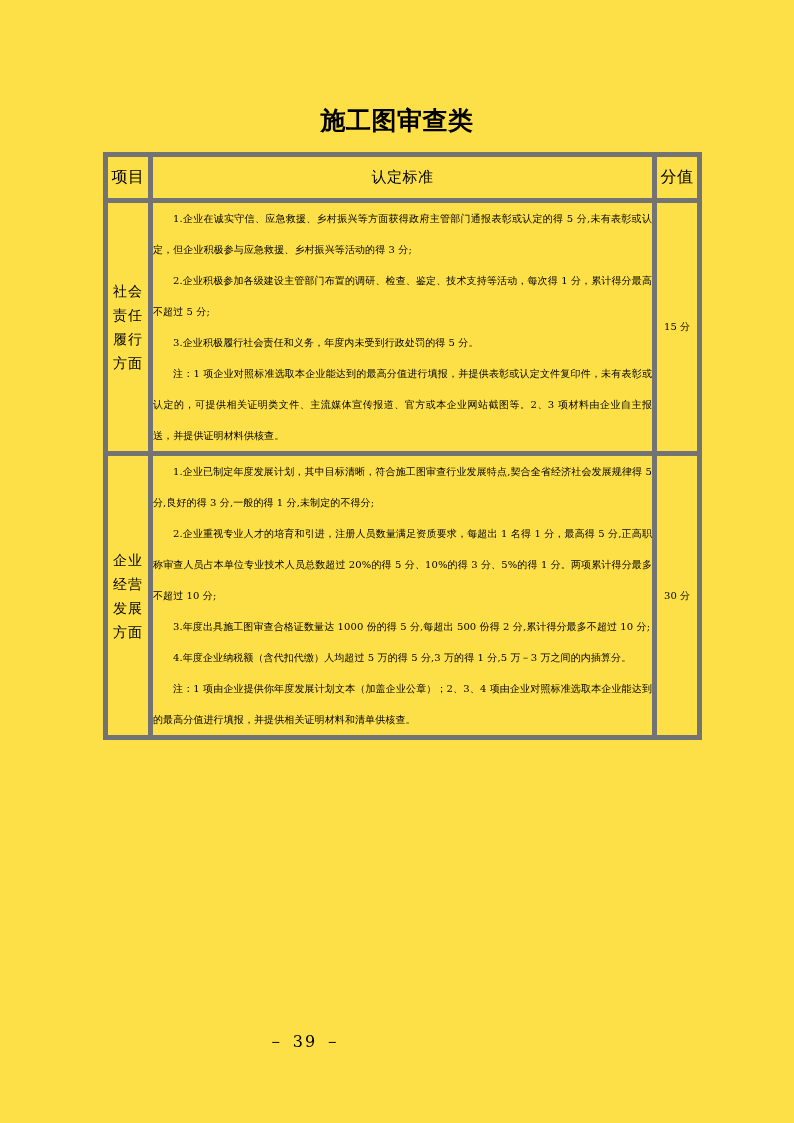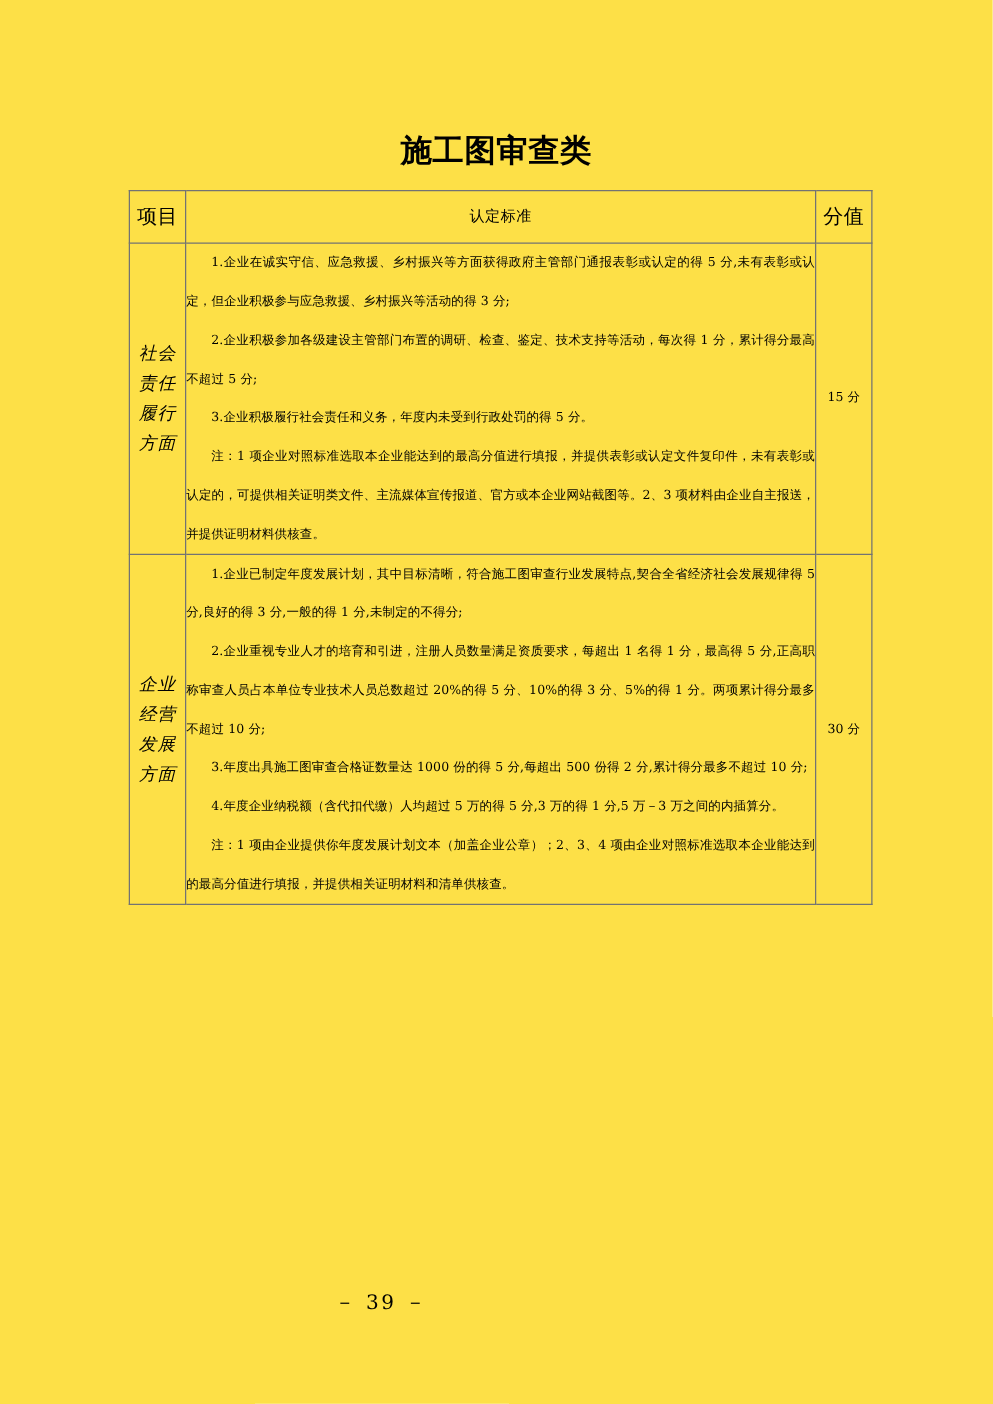--- a/index.html
+++ b/index.html
@@ -41,50 +41,50 @@
   
   .score-table {
     position: absolute;
     top: 152px;
     left: 103px;
     width: 594px;
     border-collapse: collapse;
     table-layout: fixed;
   }
   .score-table td, .score-table th {
-    border: 1px solid #737373;
+    border: 5px solid #737373;
     padding: 0;
     vertical-align: middle;
     font-weight: normal;
   }
 
   col.col-item  { width: 45px;  }
   col.col-crit  { width: 504px; }
   col.col-score { width: 45px;  }
 
   
   .hdr td {
     height: 41px;
     text-align: center;
     font-size: 16px;
     font-family: "DejaVu Sans", "Liberation Sans", sans-serif;
     letter-spacing: 0.5px;
   }
-  .hdr .hdr-crit { font-size: 12px; }
+  .hdr .hdr-crit { font-size: 15px; }
 
   
   .cell-item {
     text-align: center;
     font-size: 14px;
     line-height: 24px;
     letter-spacing: 1px;
     font-family: "DejaVu Serif", "Liberation Serif", serif;
   }
   .item-stack { display: block; }
-  .item-stack span { display: block; white-space: nowrap; font-style: italic; }
+  .item-stack span { display: block; white-space: nowrap; }
 
   
   .cell-score {
     text-align: center;
     font-size: 10px;
     line-height: 22px;
     font-family: "DejaVu Serif", "Liberation Serif", serif;
     white-space: nowrap;
   }
 

